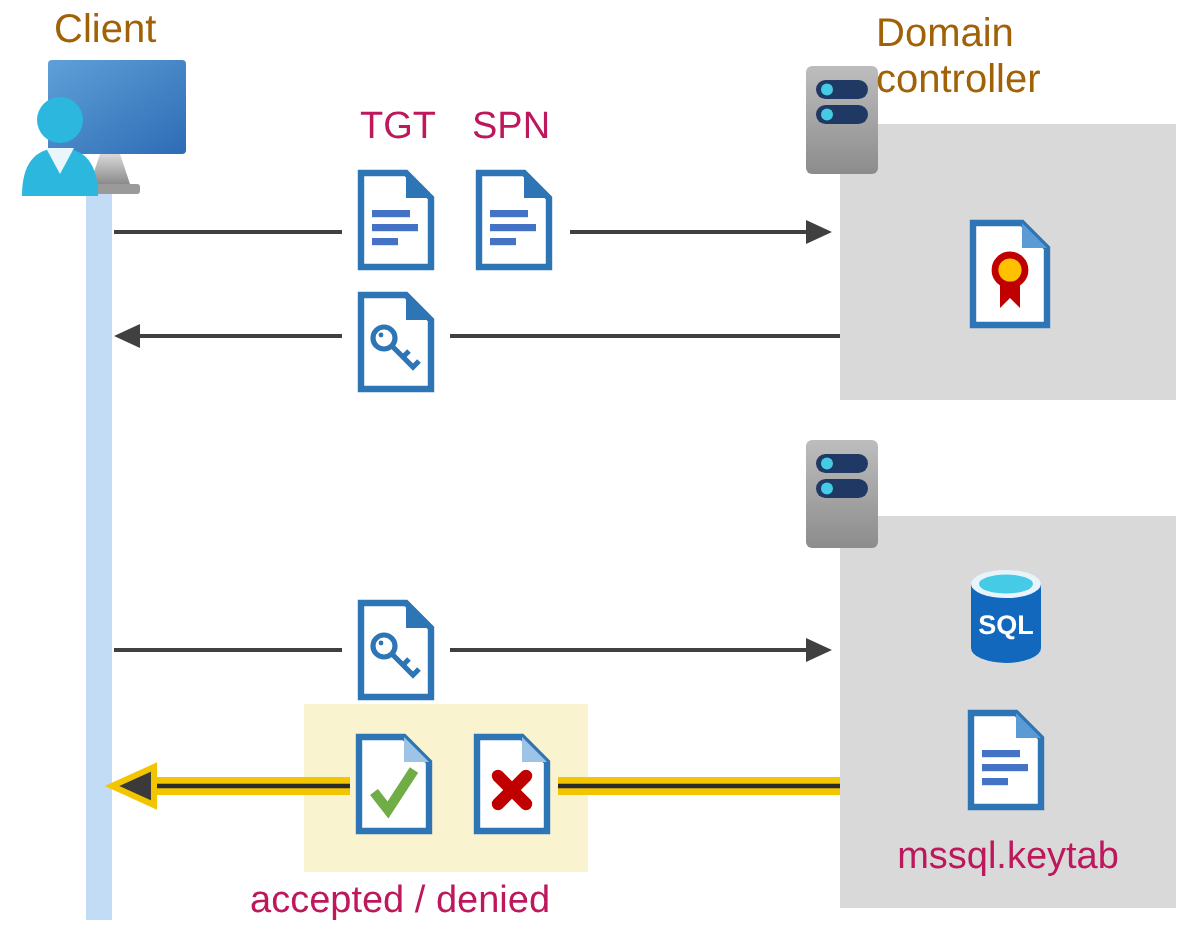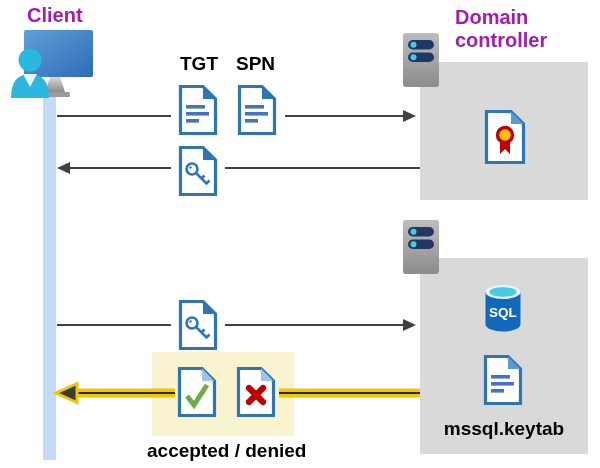--- a/index.html
+++ b/index.html
@@ -2,32 +2,32 @@
 <html><head>
 <meta charset="utf-8">
 <style>
   html,body{margin:0;padding:0;background:#fff;}
   #stage{
     position:relative;width:600px;height:468px;background:#ffffff;
     font-family:"Liberation Sans",sans-serif;overflow:hidden;
   }
   .abs{position:absolute;}
   .graybox{background:#d9d9d9;}
-  .title{font-weight:bold;font-size:20px;color:#a21caf;line-height:1.15;}
-  .lbl{font-size:19px;color:#000000;font-weight:bold;}
+  .title{font-weight:normal;font-size:20px;color:#a16207;line-height:1.15;}
+  .lbl{font-size:19px;color:#be185d;}
   #dc-box{left:420px;top:62px;width:168px;height:138px;z-index:0;}
   #linux-box{left:420px;top:258px;width:168px;height:196px;z-index:0;}
   #hl-box{left:152px;top:352px;width:142px;height:84px;background:#faf3d0;z-index:0;}
   #client-title{left:27px;top:4px;z-index:3;}
-  #dc-title{left:455px;top:6px;width:140px;z-index:3;}
+  #dc-title{left:438px;top:6px;width:140px;z-index:3;}
   #linux-title{left:455px;top:224px;width:140px;z-index:3;}
   #tgt-lbl{left:180px;top:53px;z-index:3;}
   #spn-lbl{left:236px;top:53px;z-index:3;}
   #keytab-lbl{left:420px;top:418px;width:168px;text-align:center;z-index:3;}
-  #result-lbl{left:147px;top:440px;z-index:3;}
+  #result-lbl{left:125px;top:440px;z-index:3;}
   #wires{left:0;top:0;z-index:1;}
   .icon{z-index:2;}
 </style>
 </head>
 <body>
 
 <div id="stage">
 
   <div class="abs graybox" id="dc-box"></div>
   <div class="abs graybox" id="linux-box"></div>

